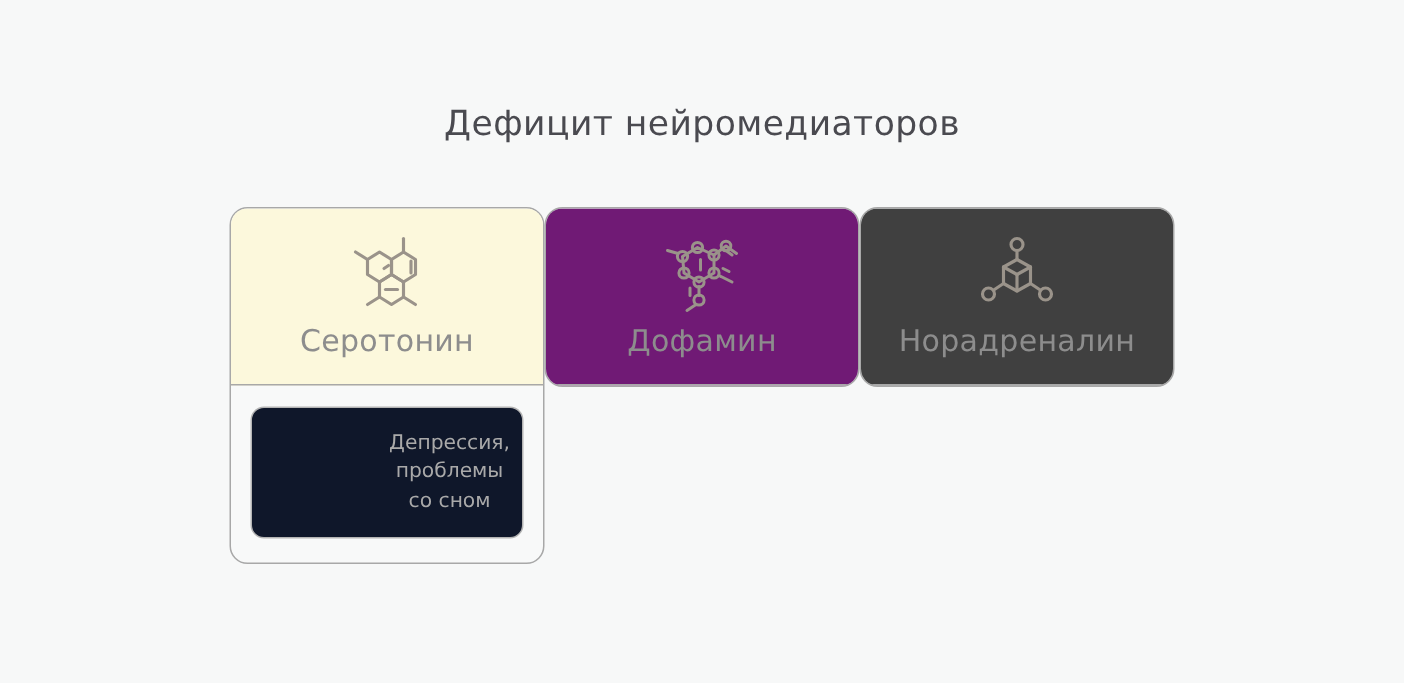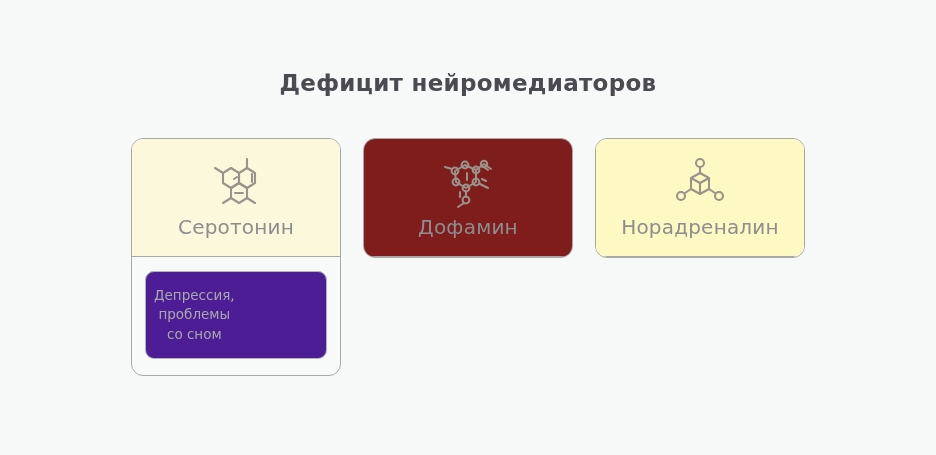--- a/index.html
+++ b/index.html
@@ -19,34 +19,33 @@
     height: 455px;
     box-sizing: border-box;
   }
   .page-title {
     position: absolute;
     top: 70px;
     left: 0;
     width: 936px;
     text-align: center;
     font-size: 23px;
-    font-weight: 700;
+    font-weight: 400;
     letter-spacing: 0.3px;
     color: #4a4a50;
     font-family: "DejaVu Sans", sans-serif;
   }
   .cards-row {
     position: absolute;
     top: 138px;
     left: 0;
     width: 936px;
     display: flex;
     justify-content: center;
     align-items: flex-start;
-    gap: 22px;
   }
   .card {
     width: 210px;
     box-sizing: border-box;
     border: 1.5px solid #a8a8a8;
     border-radius: 12px;
     background: #f8f9f9;
     overflow: hidden;
     display: flex;
     flex-direction: column;
@@ -83,25 +82,25 @@
     padding: 14px 13px 16px 13px;
     display: flex;
     justify-content: center;
     flex: 1;
   }
   .desc-box {
     width: 100%;
     box-sizing: border-box;
     border: 1.5px solid #b4b4b4;
     border-radius: 9px;
-    background: #4c1d95;
+    background: #0f172a;
     min-height: 88px;
     display: flex;
     align-items: center;
-    justify-content: flex-start;
+    justify-content: flex-end;
     padding: 10px 8px;
   }
   .desc-text {
     font-size: 13.5px;
     line-height: 1.42;
     color: #a9a9a9;
     text-align: center;
     font-weight: 400;
     white-space: pre-line;
     font-family: "DejaVu Sans", sans-serif;
@@ -142,21 +141,21 @@
       <div class="card-body">
         <div class="desc-box">
           <div class="desc-text">Депрессия,
 проблемы
 со сном</div>
         </div>
       </div>
     </div>
 
     <div class="card">
-      <div class="card-header" style="background:#7f1d1d">
+      <div class="card-header" style="background:#701a75">
         <div class="icon-wrap">
           <svg width="64" height="58" viewBox="0 0 64 58" fill="none" stroke="#9a938a" stroke-width="2" stroke-linecap="round" stroke-linejoin="round">
 
             <polygon points="19,16 29,10 40,15 40,27 30,33 20,27" fill="none"></polygon>
 
             <circle cx="19" cy="16" r="3.4" fill="none"></circle>
             <circle cx="29" cy="10" r="3.4" fill="none"></circle>
             <circle cx="40" cy="15" r="3.4" fill="none"></circle>
             <circle cx="40" cy="27" r="3.4" fill="none"></circle>
             <circle cx="30" cy="33" r="3.4" fill="none"></circle>
@@ -177,21 +176,21 @@
 
             <line x1="31" y1="18" x2="31" y2="25"></line>
             <line x1="24" y1="37" x2="24" y2="42"></line>
           </svg>
         </div>
         <div class="card-title">Дофамин</div>
       </div>
     </div>
 
     <div class="card">
-      <div class="card-header" style="background:#fef9c3">
+      <div class="card-header" style="background:#404040">
         <div class="icon-wrap">
           <svg width="62" height="58" viewBox="0 0 62 58" fill="none" stroke="#9a938a" stroke-width="2.1" stroke-linecap="round" stroke-linejoin="round">
 
             <polygon points="22,23 31,18 40,23 40,34 31,39 22,34" fill="none"></polygon>
 
             <line x1="22" y1="23" x2="31" y2="28"></line>
             <line x1="40" y1="23" x2="31" y2="28"></line>
             <line x1="31" y1="28" x2="31" y2="39"></line>
 
             <line x1="31" y1="18" x2="31" y2="12"></line>

